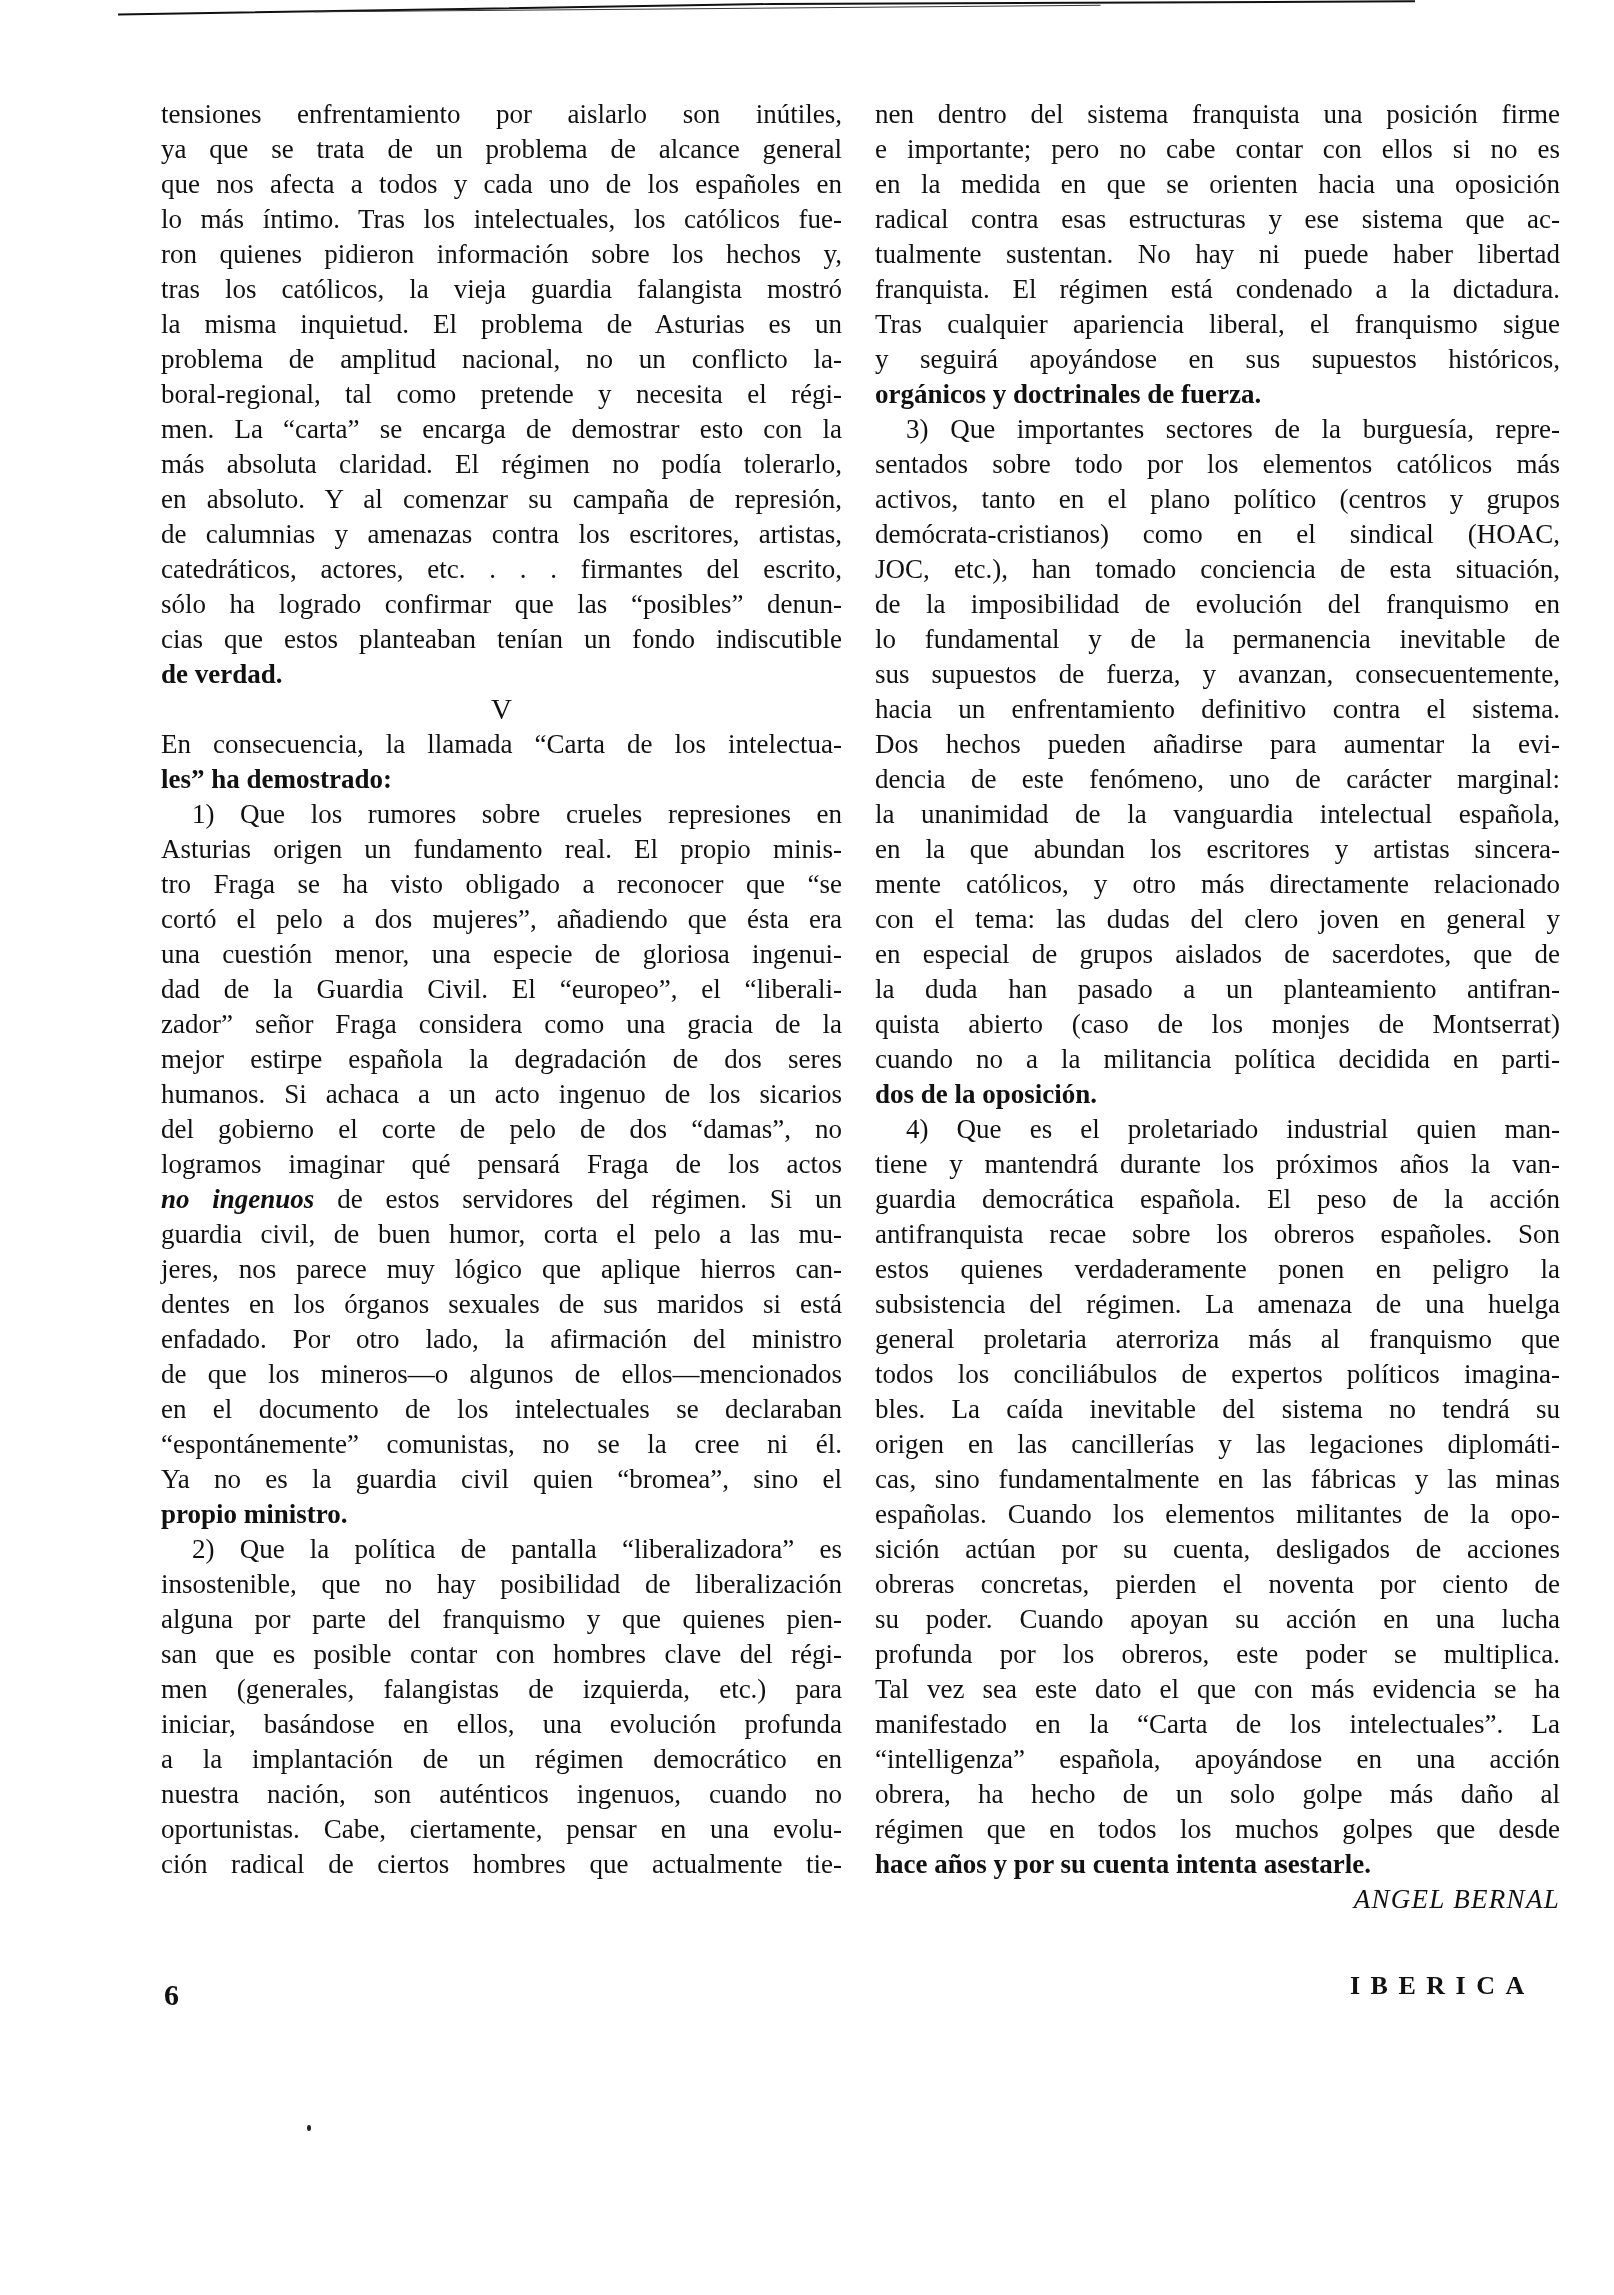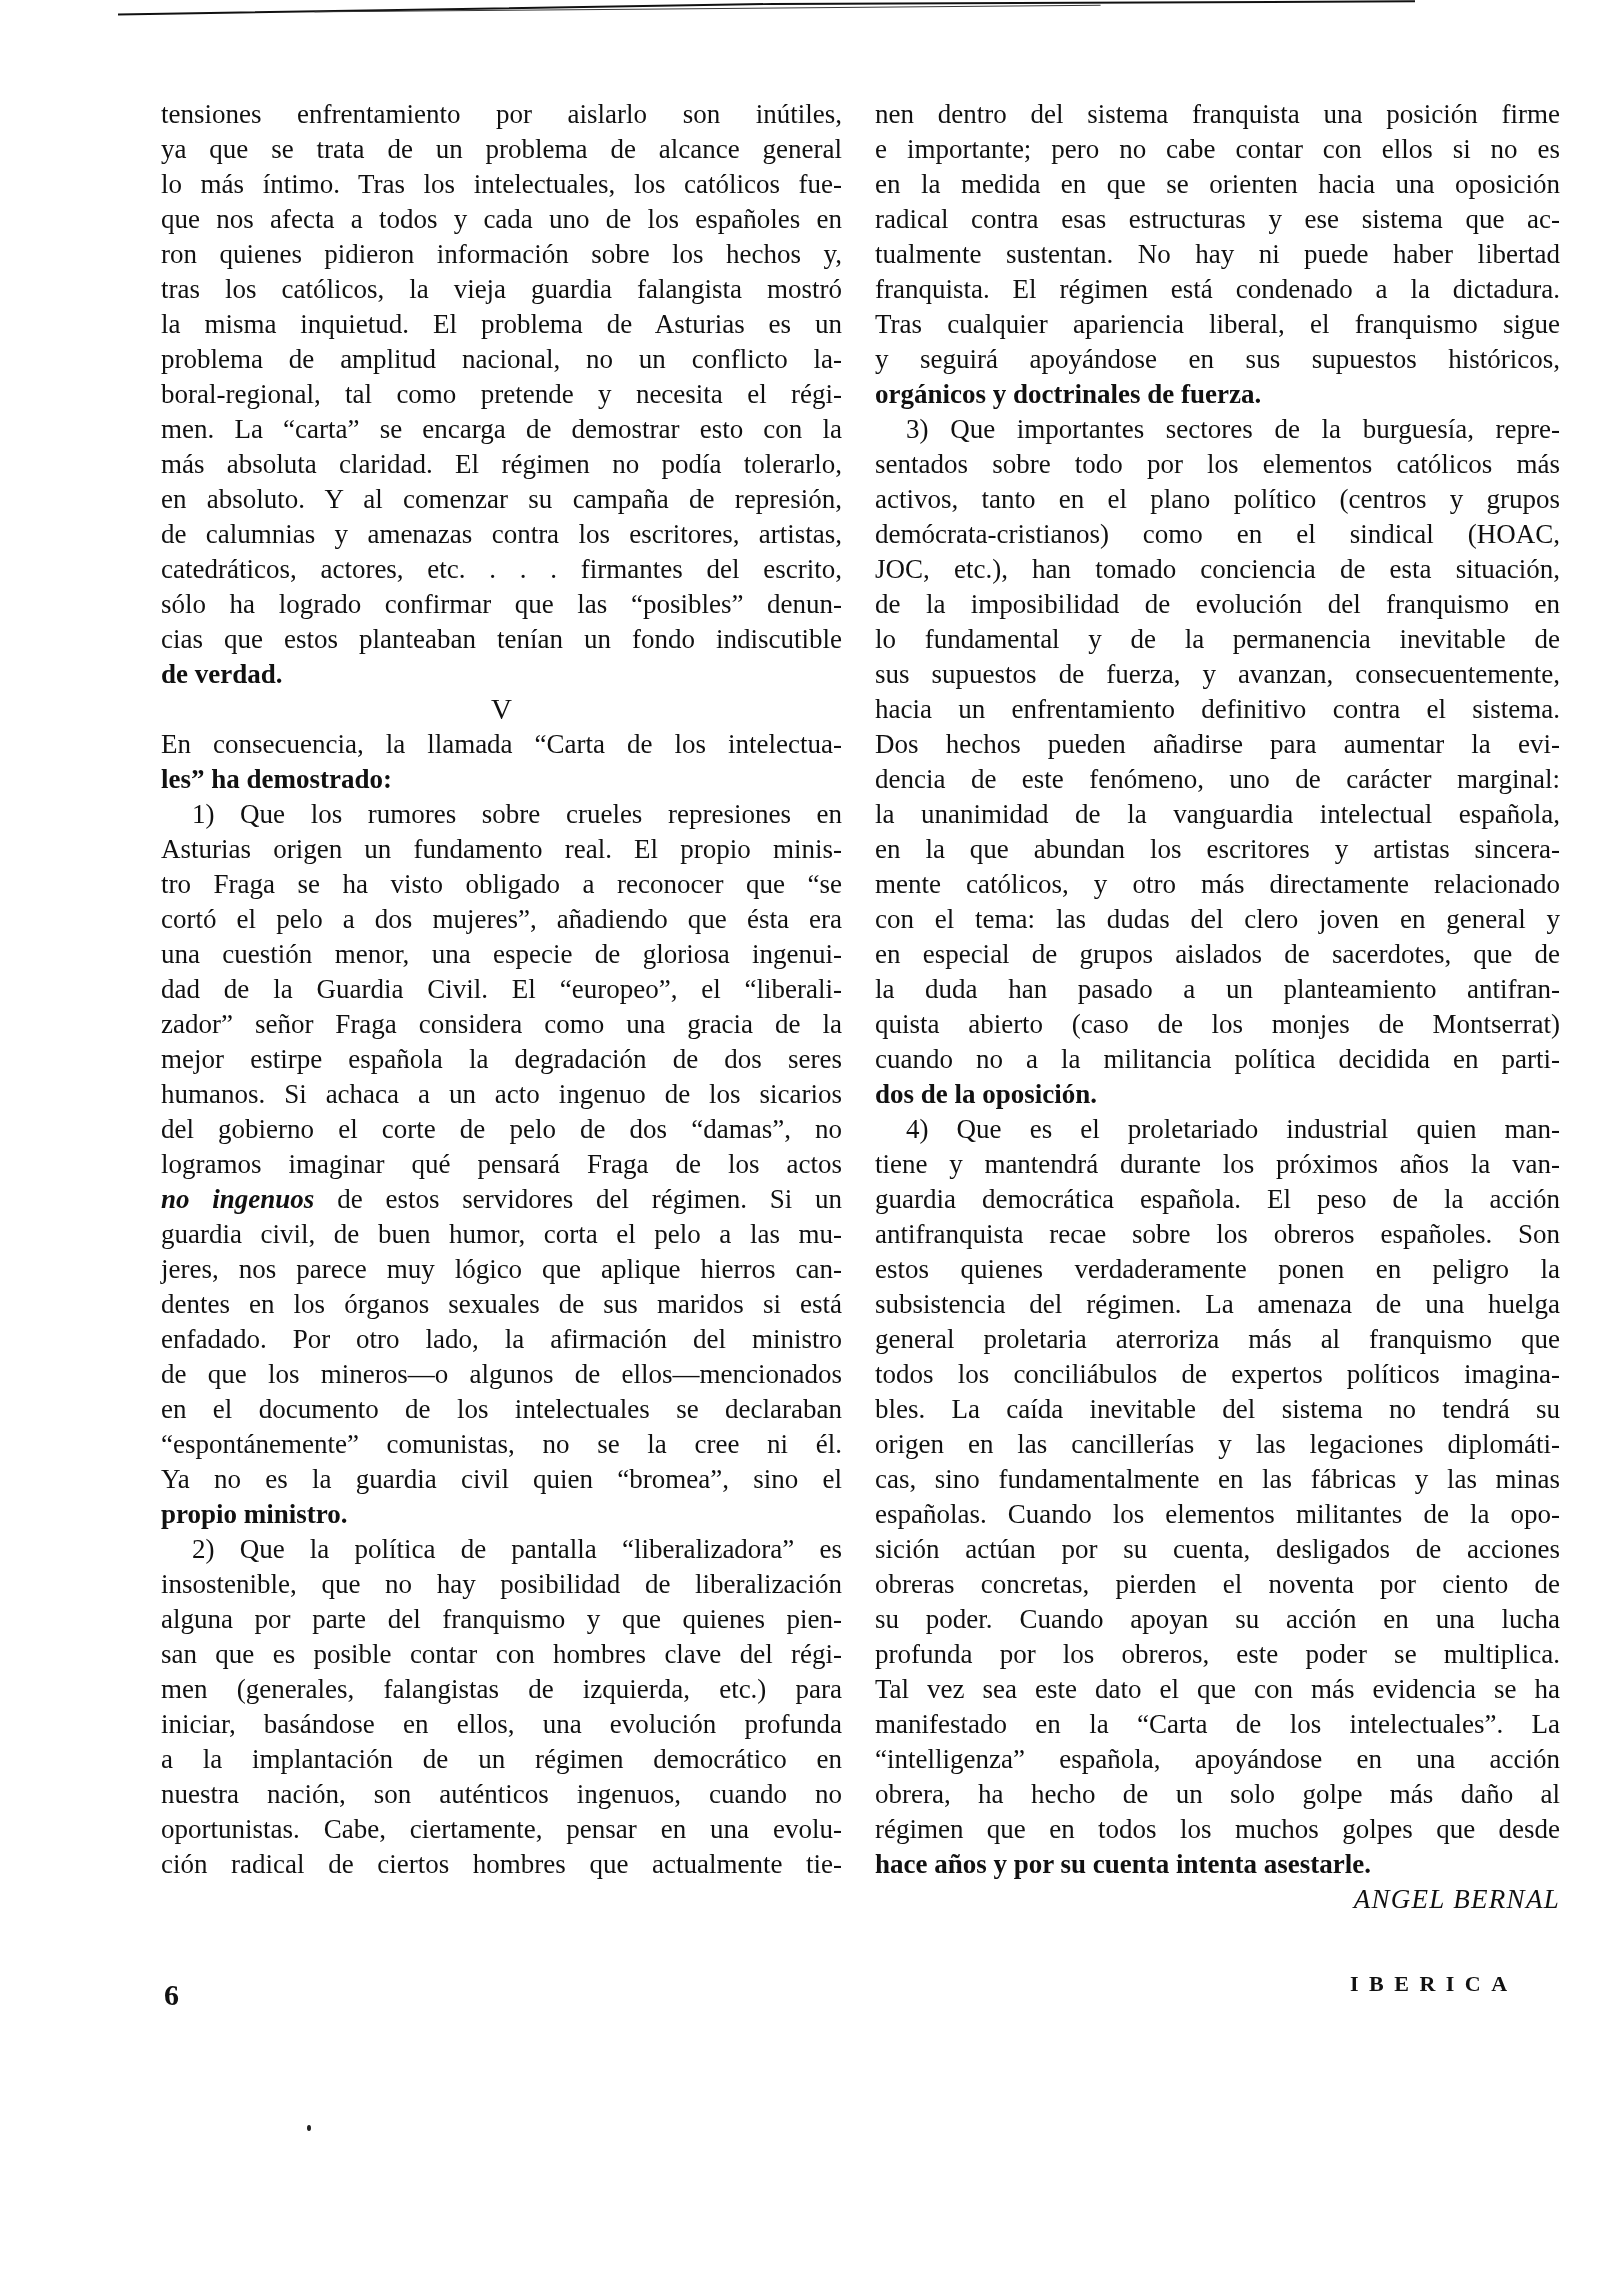--- a/index.html
+++ b/index.html
@@ -34,40 +34,40 @@
     display: block; font-style: italic;
     letter-spacing: 1.3px; height: 35px; text-align-last: right;
   }
   em { font-style: italic; font-weight: bold; }
   .page-number {
     position: absolute; left: 164px; top: 1978px;
     font-size: 30px; font-weight: bold;
   }
   .journal-name {
     position: absolute; left: 1350px; top: 1971px;
-    font-size: 22px; letter-spacing: 10.5px; font-weight: bold;
+    font-size: 26px; letter-spacing: 10.5px; font-weight: bold;
   }
   .speck { position: absolute; background: #222; border-radius: 50%; }
 </style>
 </head>
 <body>
 
 <div class="scan-rule">
   <svg viewBox="0 0 1980 30" preserveAspectRatio="none">
     <path d="M0 22 L1000 6 L1980 2" stroke="#111" stroke-width="3" fill="none"></path>
     <path d="M300 18 L800 14 L1500 8" stroke="#333" stroke-width="1.5" fill="none"></path>
   </svg>
 </div>
 
 <div class="column col-left" id="left-col">
   <div id="left-lines-a">
       <span class="line">tensiones enfrentamiento por aislarlo son inútiles,</span>
       <span class="line">ya que se trata de un problema de alcance general</span>
+      <span class="line">que nos afecta a todos y cada uno de los españoles en</span>
       <span class="line">lo más íntimo. Tras los intelectuales, los católicos fue-</span>
-      <span class="line">que nos afecta a todos y cada uno de los españoles en</span>
       <span class="line">ron quienes pidieron información sobre los hechos y,</span>
       <span class="line">tras los católicos, la vieja guardia falangista mostró</span>
       <span class="line">la misma inquietud. El problema de Asturias es un</span>
       <span class="line">problema de amplitud nacional, no un conflicto la-</span>
       <span class="line">boral-regional, tal como pretende y necesita el régi-</span>
       <span class="line">men. La “carta” se encarga de demostrar esto con la</span>
       <span class="line">más absoluta claridad. El régimen no podía tolerarlo,</span>
       <span class="line">en absoluto. Y al comenzar su campaña de represión,</span>
       <span class="line">de calumnias y amenazas contra los escritores, artistas,</span>
       <span class="line">catedráticos, actores, etc. . . . firmantes del escrito,</span>

